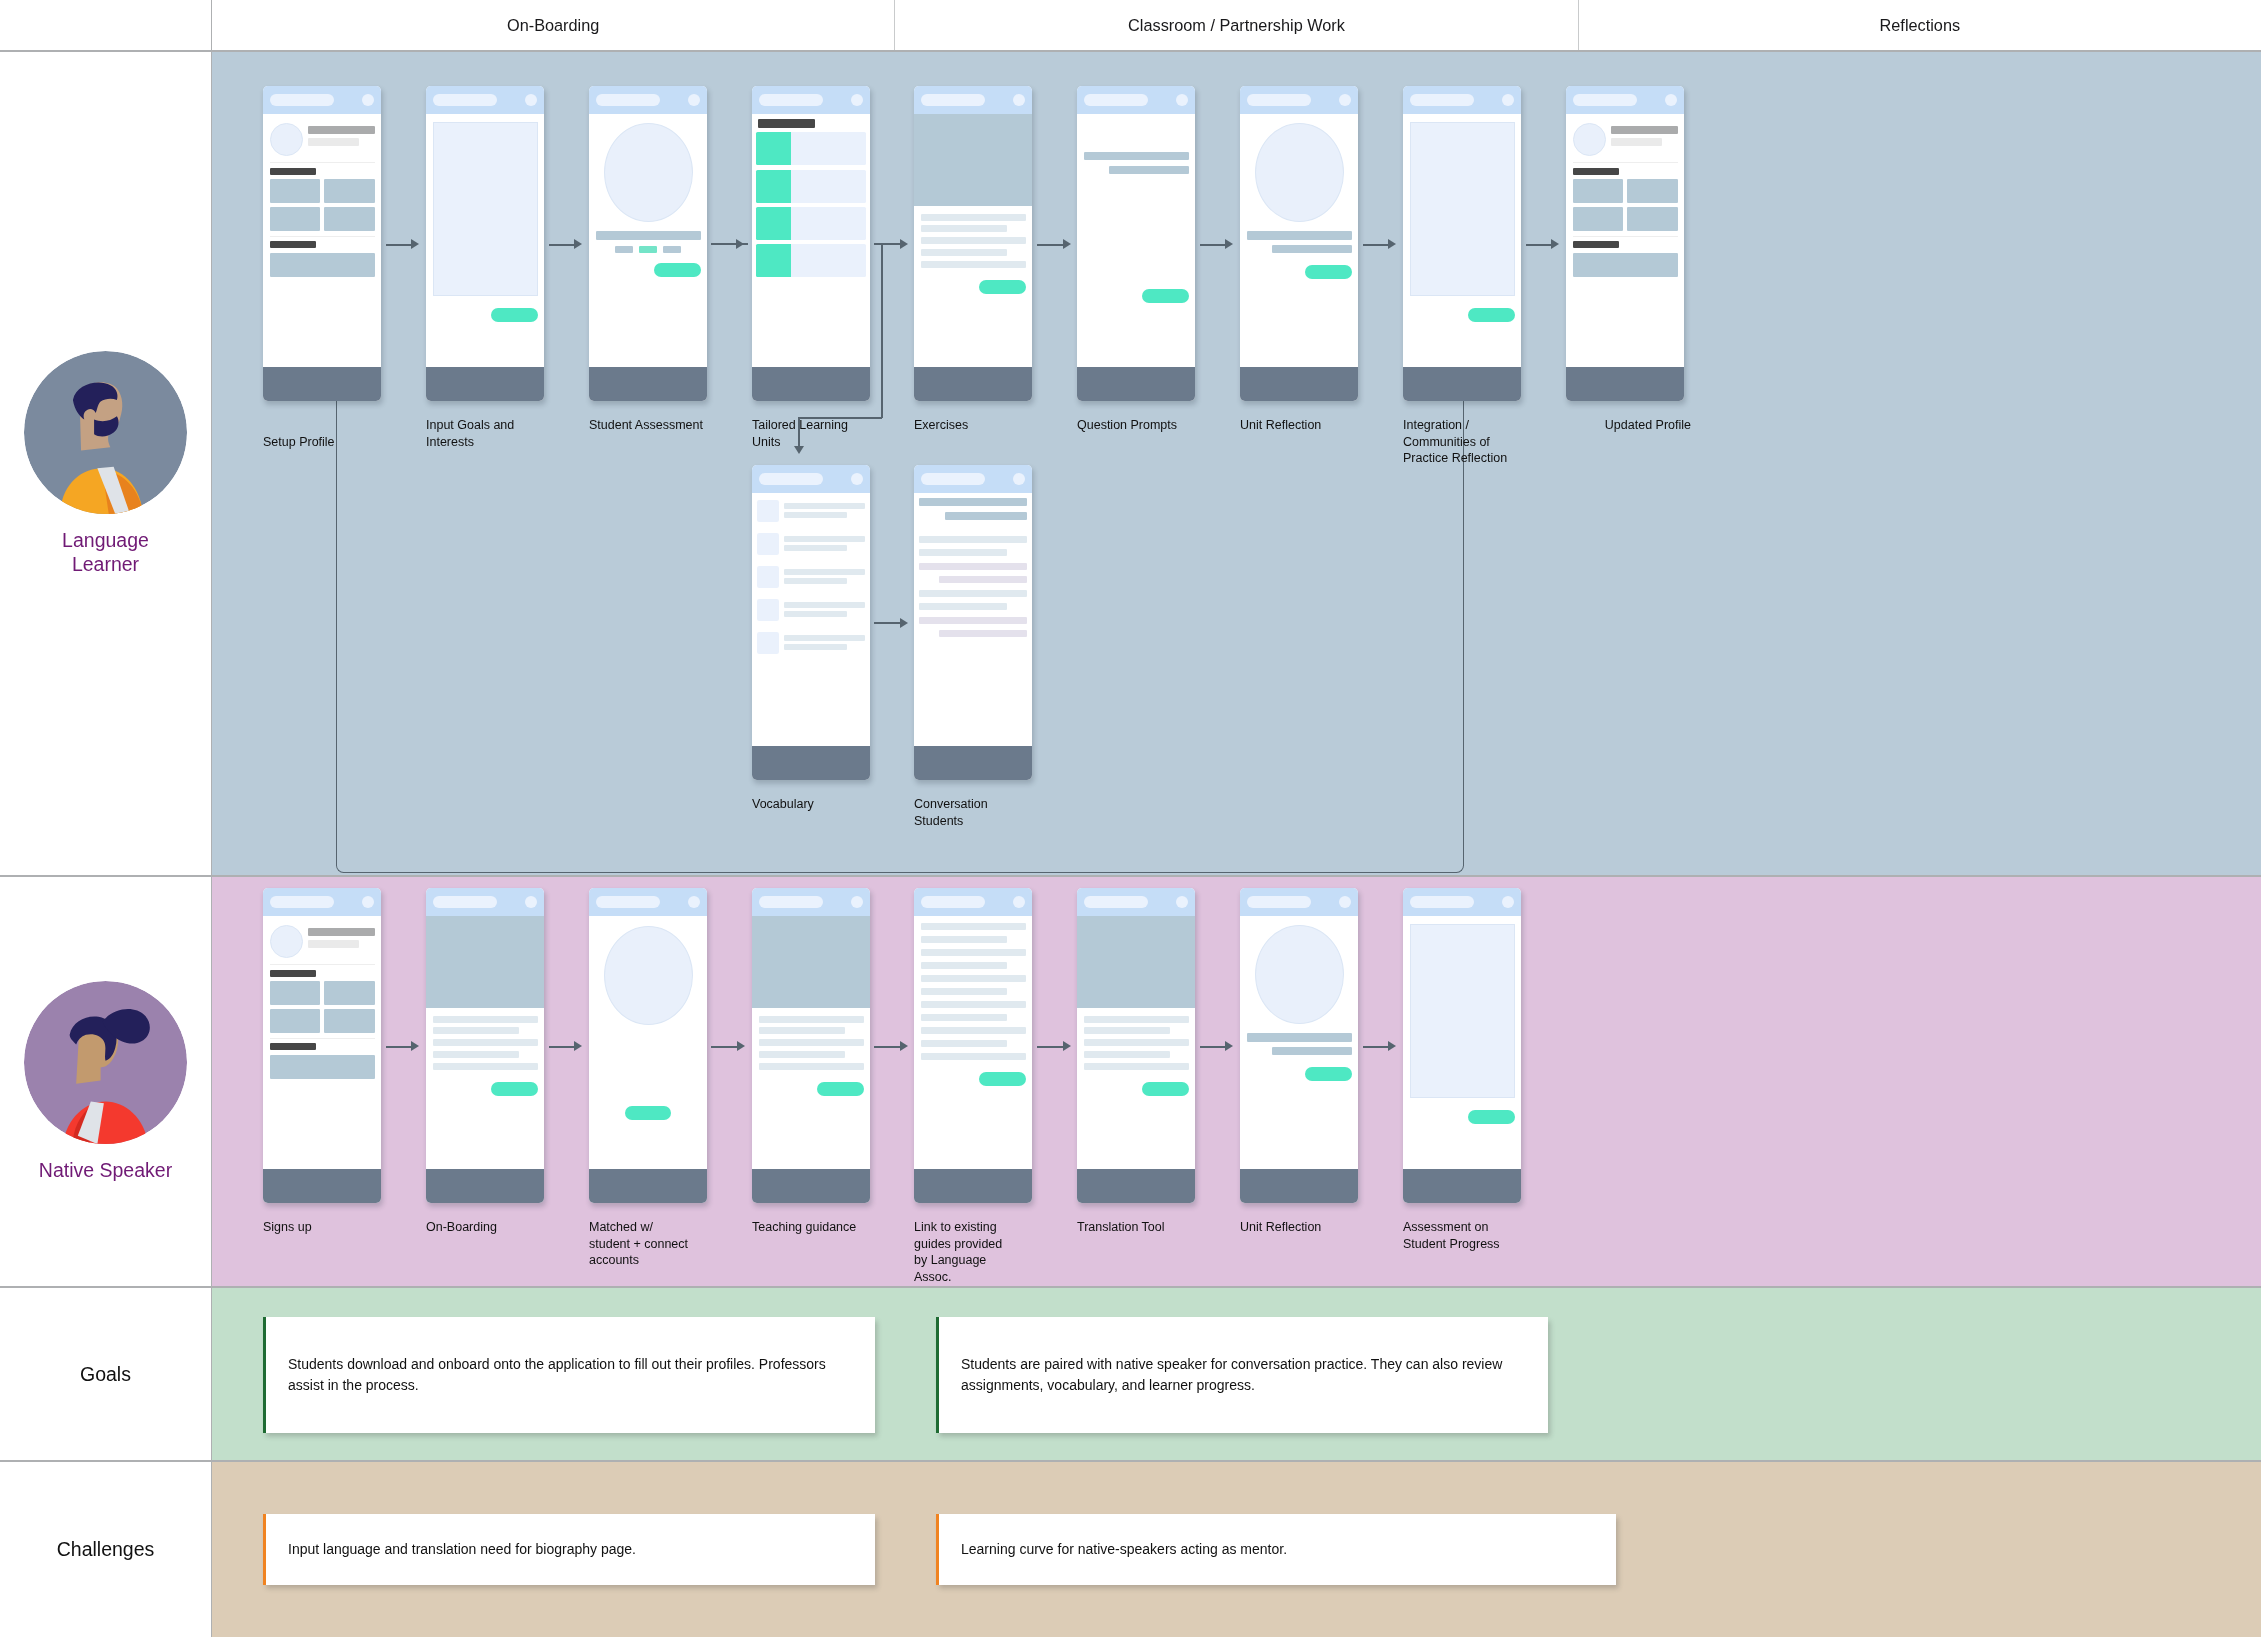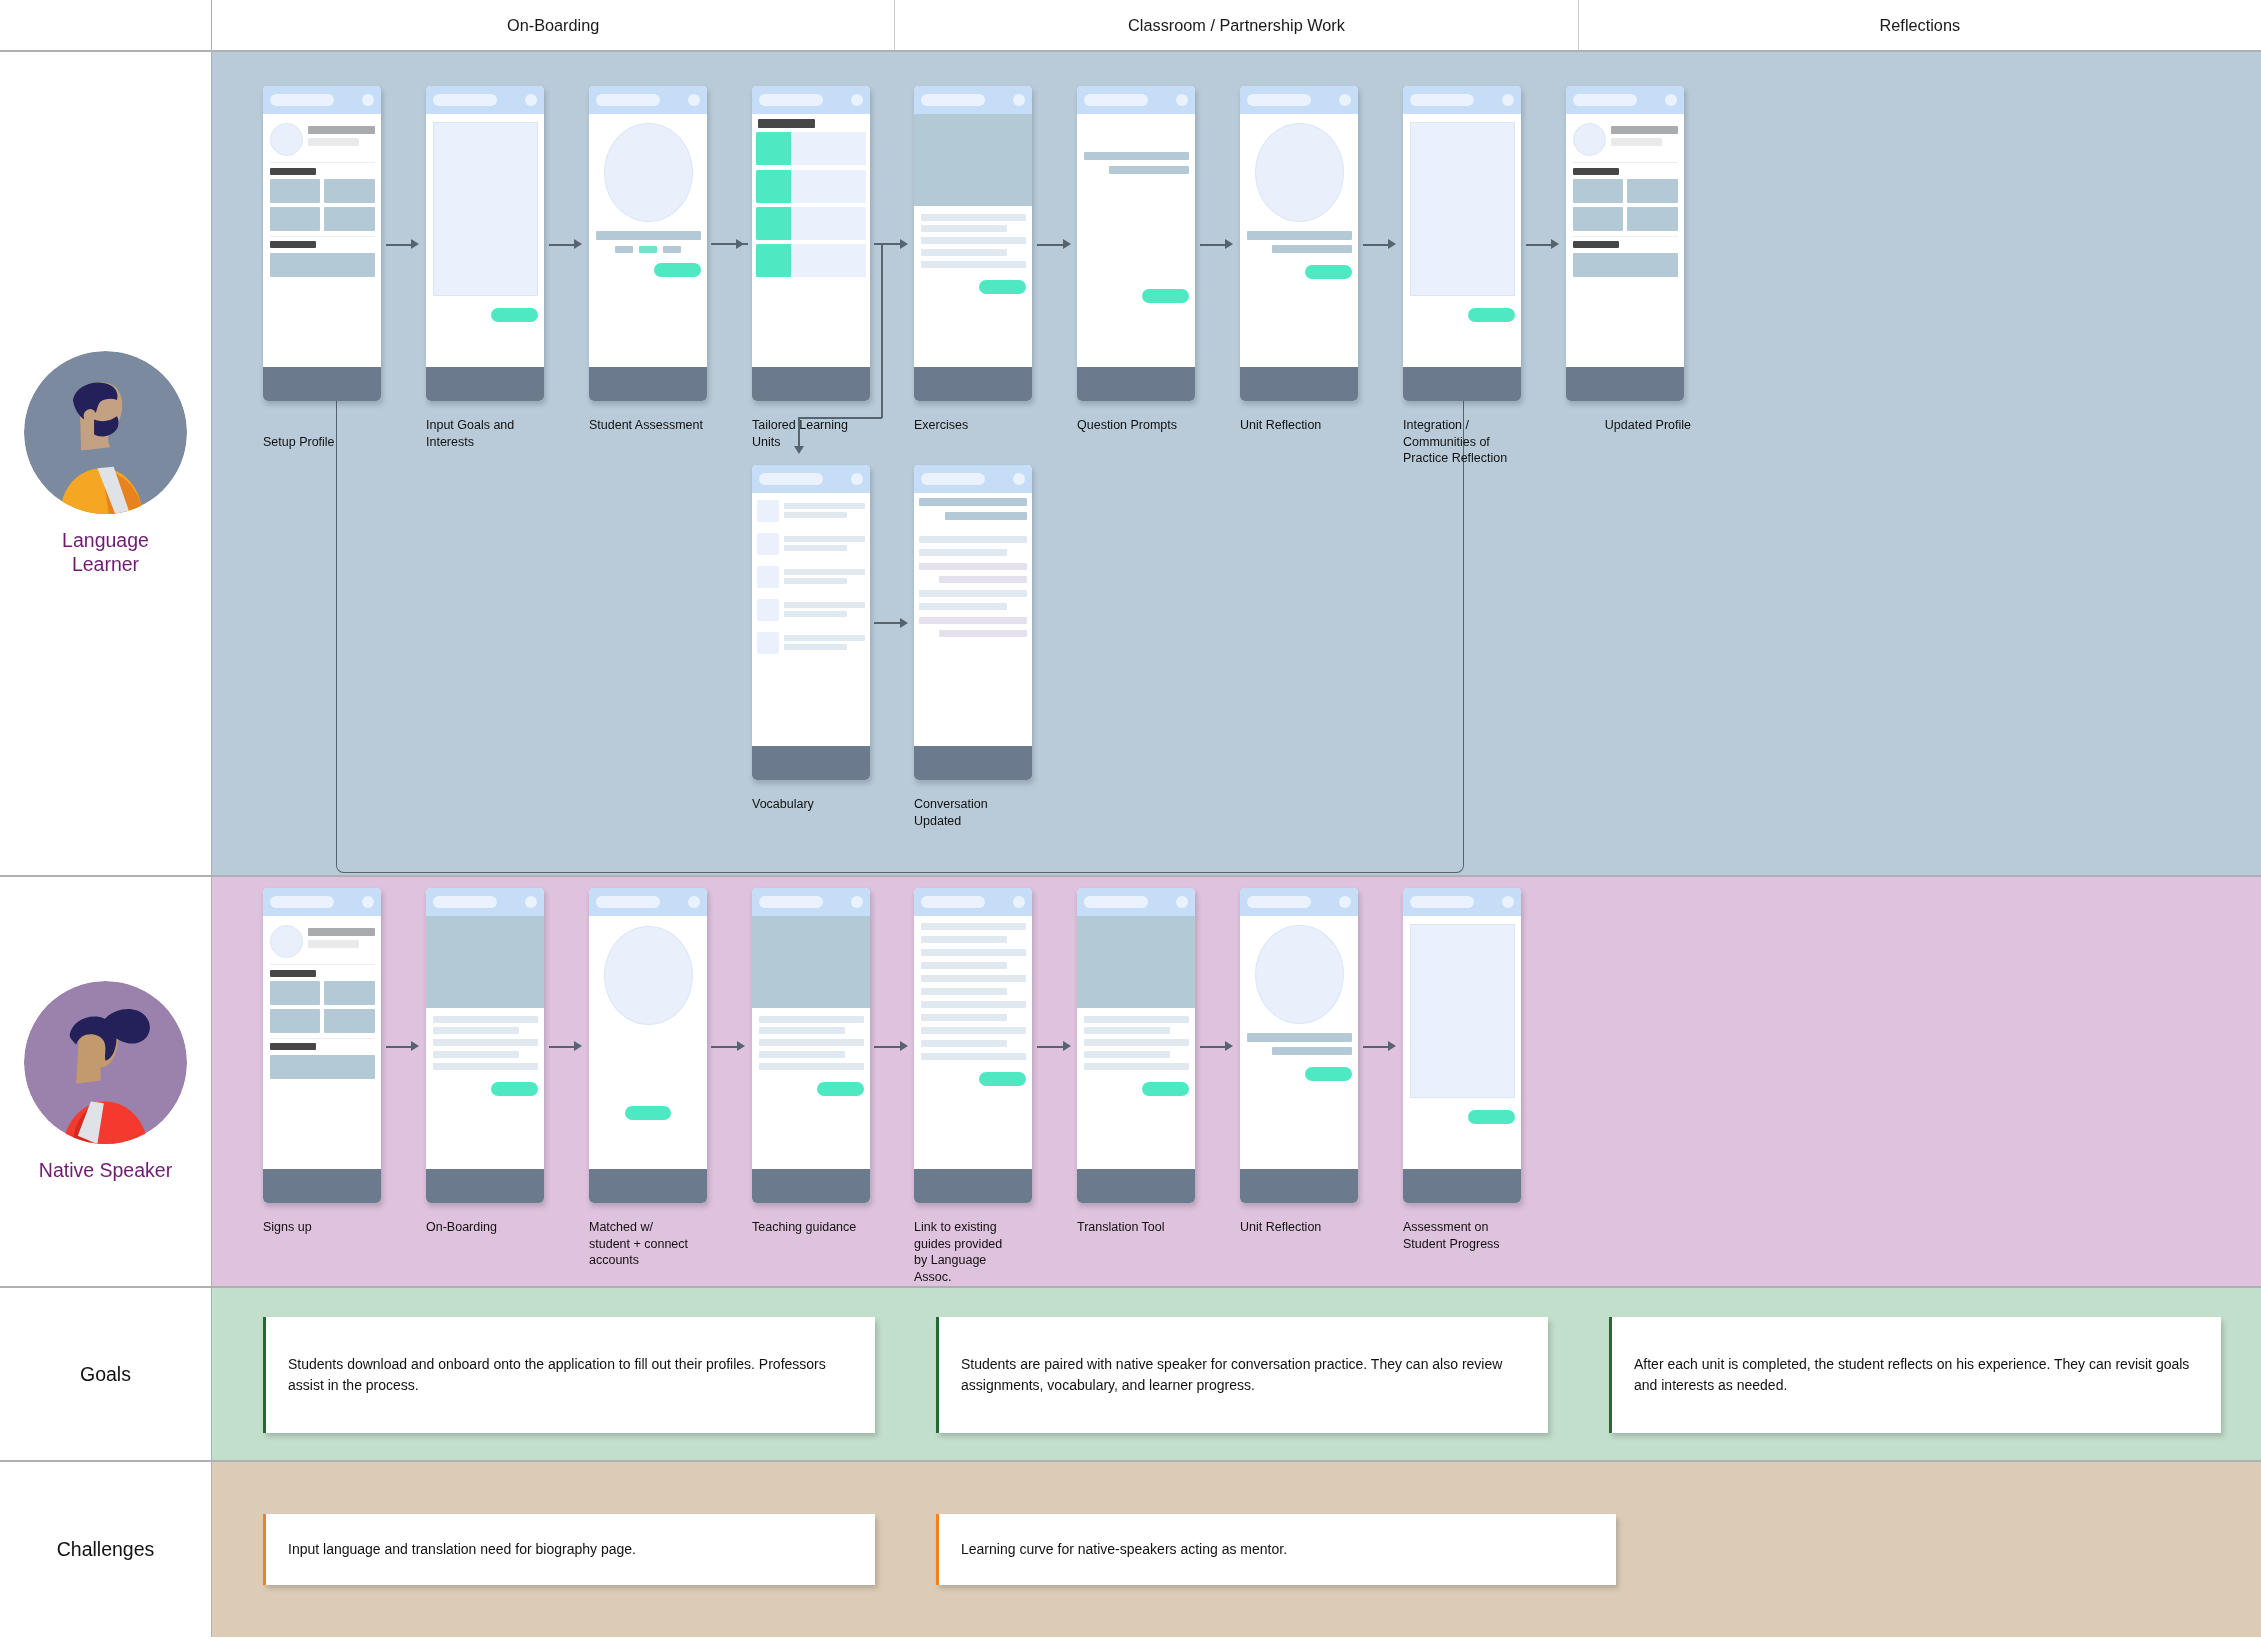--- a/index.html
+++ b/index.html
@@ -438,21 +438,21 @@
             <div class="bar-lav" style="height:7px;margin-bottom:5.4px;"></div>
             <div class="bar-lav" style="height:7px;width:82%;margin:0 0 7.6px auto;"></div>
             <div class="bar-lite" style="height:7px;margin-bottom:5.4px;"></div>
             <div class="bar-lite" style="height:7px;width:82%;margin-bottom:7.6px;"></div>
             <div class="bar-lav" style="height:7px;margin-bottom:5.4px;"></div>
             <div class="bar-lav" style="height:7px;width:82%;margin:0 0 0 auto;"></div>
           </div>
         </div>
         <div class="p-nav"></div>
       </div>
-      <div class="caption" style="left:702px; top:744px; width:92px;">Conversation Updated</div>
+      <div class="caption" style="left:702px; top:744px; width:92px;">Conversation Students</div>
 
     </div>
   </div>
 
   <div class="row row-native">
     <div class="rowlabel">
       <div class="persona-avatar">
         <svg viewBox="0 0 100 100" width="163" height="163" aria-hidden="true">
           <circle cx="50" cy="50" r="50" fill="#9b82ad"></circle>
           <path d="M34 28c5-7 18-7 22 0 3 6 2 14-1 19-2 4-5 6-8 6v8l-15 2z" fill="#c29a6e"></path>
@@ -651,23 +651,20 @@
       <div class="section-label">Goals</div>
     </div>
     <div class="lane lane-goals">
       <div class="cards-strip">
         <div class="card goal" style="position:absolute;left:51px;top:29px;width:612px;">
           <div class="card-text">Students download and onboard onto the application to fill out their profiles. Professors assist in the process.</div>
         </div>
         <div class="card goal" style="position:absolute;left:724px;top:29px;width:612px;">
           <div class="card-text">Students are paired with native speaker for conversation practice. They can also review assignments, vocabulary, and learner progress.</div>
         </div>
-        <div class="card goal" style="position:absolute;left:1397px;top:29px;width:612px;">
-          <div class="card-text">After each unit is completed, the student reflects on his experience. They can revisit goals and interests as needed.</div>
-        </div>
       </div>
     </div>
   </div>
 
   <div class="row row-chall">
     <div class="rowlabel">
       <div class="section-label">Challenges</div>
     </div>
     <div class="lane lane-chall">
       <div class="cards-strip">

